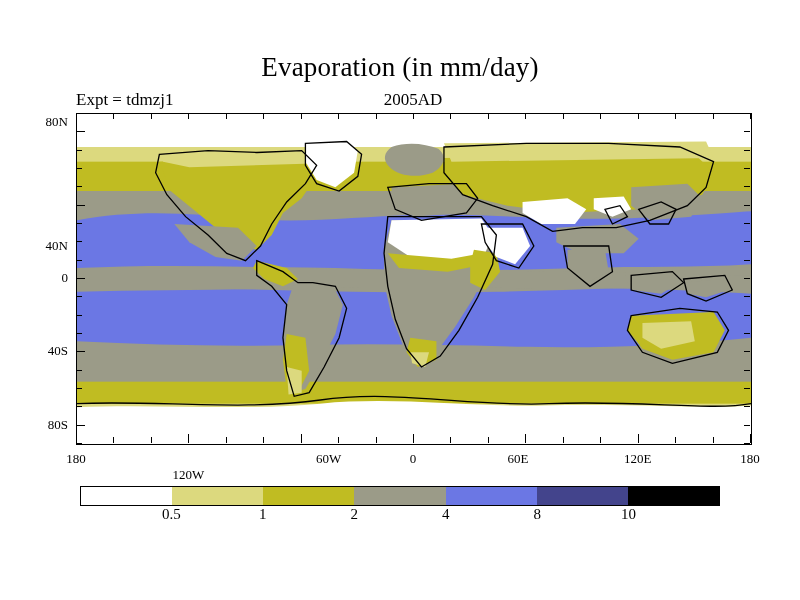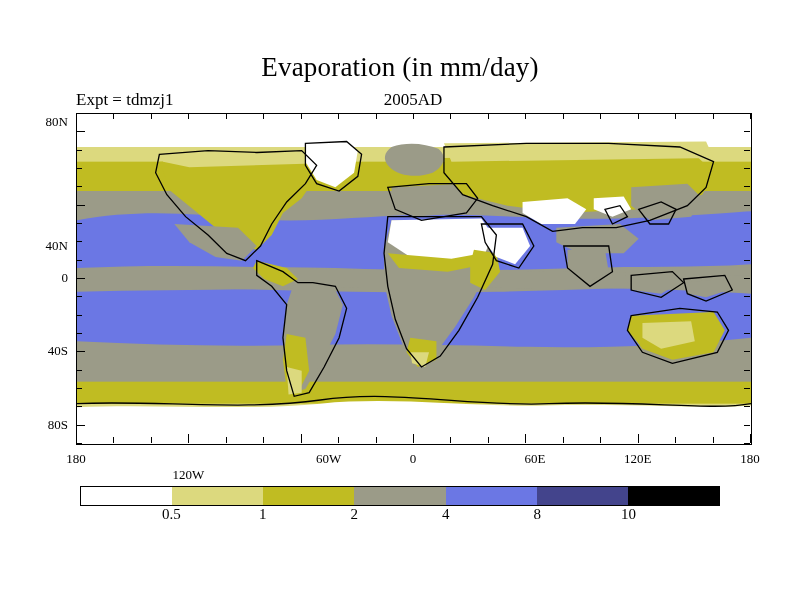--- a/index.html
+++ b/index.html
@@ -185,21 +185,21 @@
       <div class="tick" style="left: 750px; top: 113px; width: 1px; height: 6px;"></div>
       <div class="tick" style="left: 76px; top: 434px; width: 1px; height: 9px;"></div>
       <div class="xlab" style="left: 76px; top: 451px;">180</div>
       <div class="tick" style="left: 188px; top: 434px; width: 1px; height: 9px;"></div>
       <div class="xlab" style="left: 188.333px; top: 451px; margin-top: 16px;">120W</div>
       <div class="tick" style="left: 301px; top: 434px; width: 1px; height: 9px;"></div>
       <div class="xlab" style="left: 300.667px; top: 451px; margin-left: 28px;">60W</div>
       <div class="tick" style="left: 413px; top: 434px; width: 1px; height: 9px;"></div>
       <div class="xlab" style="left: 413px; top: 451px;">0</div>
       <div class="tick" style="left: 525px; top: 434px; width: 1px; height: 9px;"></div>
-      <div class="xlab" style="left: 535px; top: 451px;">60E</div>
+      <div class="xlab" style="left: 518px; top: 451px;">60E</div>
       <div class="tick" style="left: 638px; top: 434px; width: 1px; height: 9px;"></div>
       <div class="xlab" style="left: 637.667px; top: 451px;">120E</div>
       <div class="tick" style="left: 750px; top: 434px; width: 1px; height: 9px;"></div>
       <div class="xlab" style="left: 750px; top: 451px;">180</div>
       <div class="tick" style="left: 76px; top: 443px; width: 6px; height: 1px;"></div>
       <div class="tick" style="left: 744px; top: 443px; width: 6px; height: 1px;"></div>
       <div class="tick" style="left: 76px; top: 425px; width: 6px; height: 1px;"></div>
       <div class="tick" style="left: 744px; top: 425px; width: 6px; height: 1px;"></div>
       <div class="tick" style="left: 76px; top: 406px; width: 6px; height: 1px;"></div>
       <div class="tick" style="left: 744px; top: 406px; width: 6px; height: 1px;"></div>

